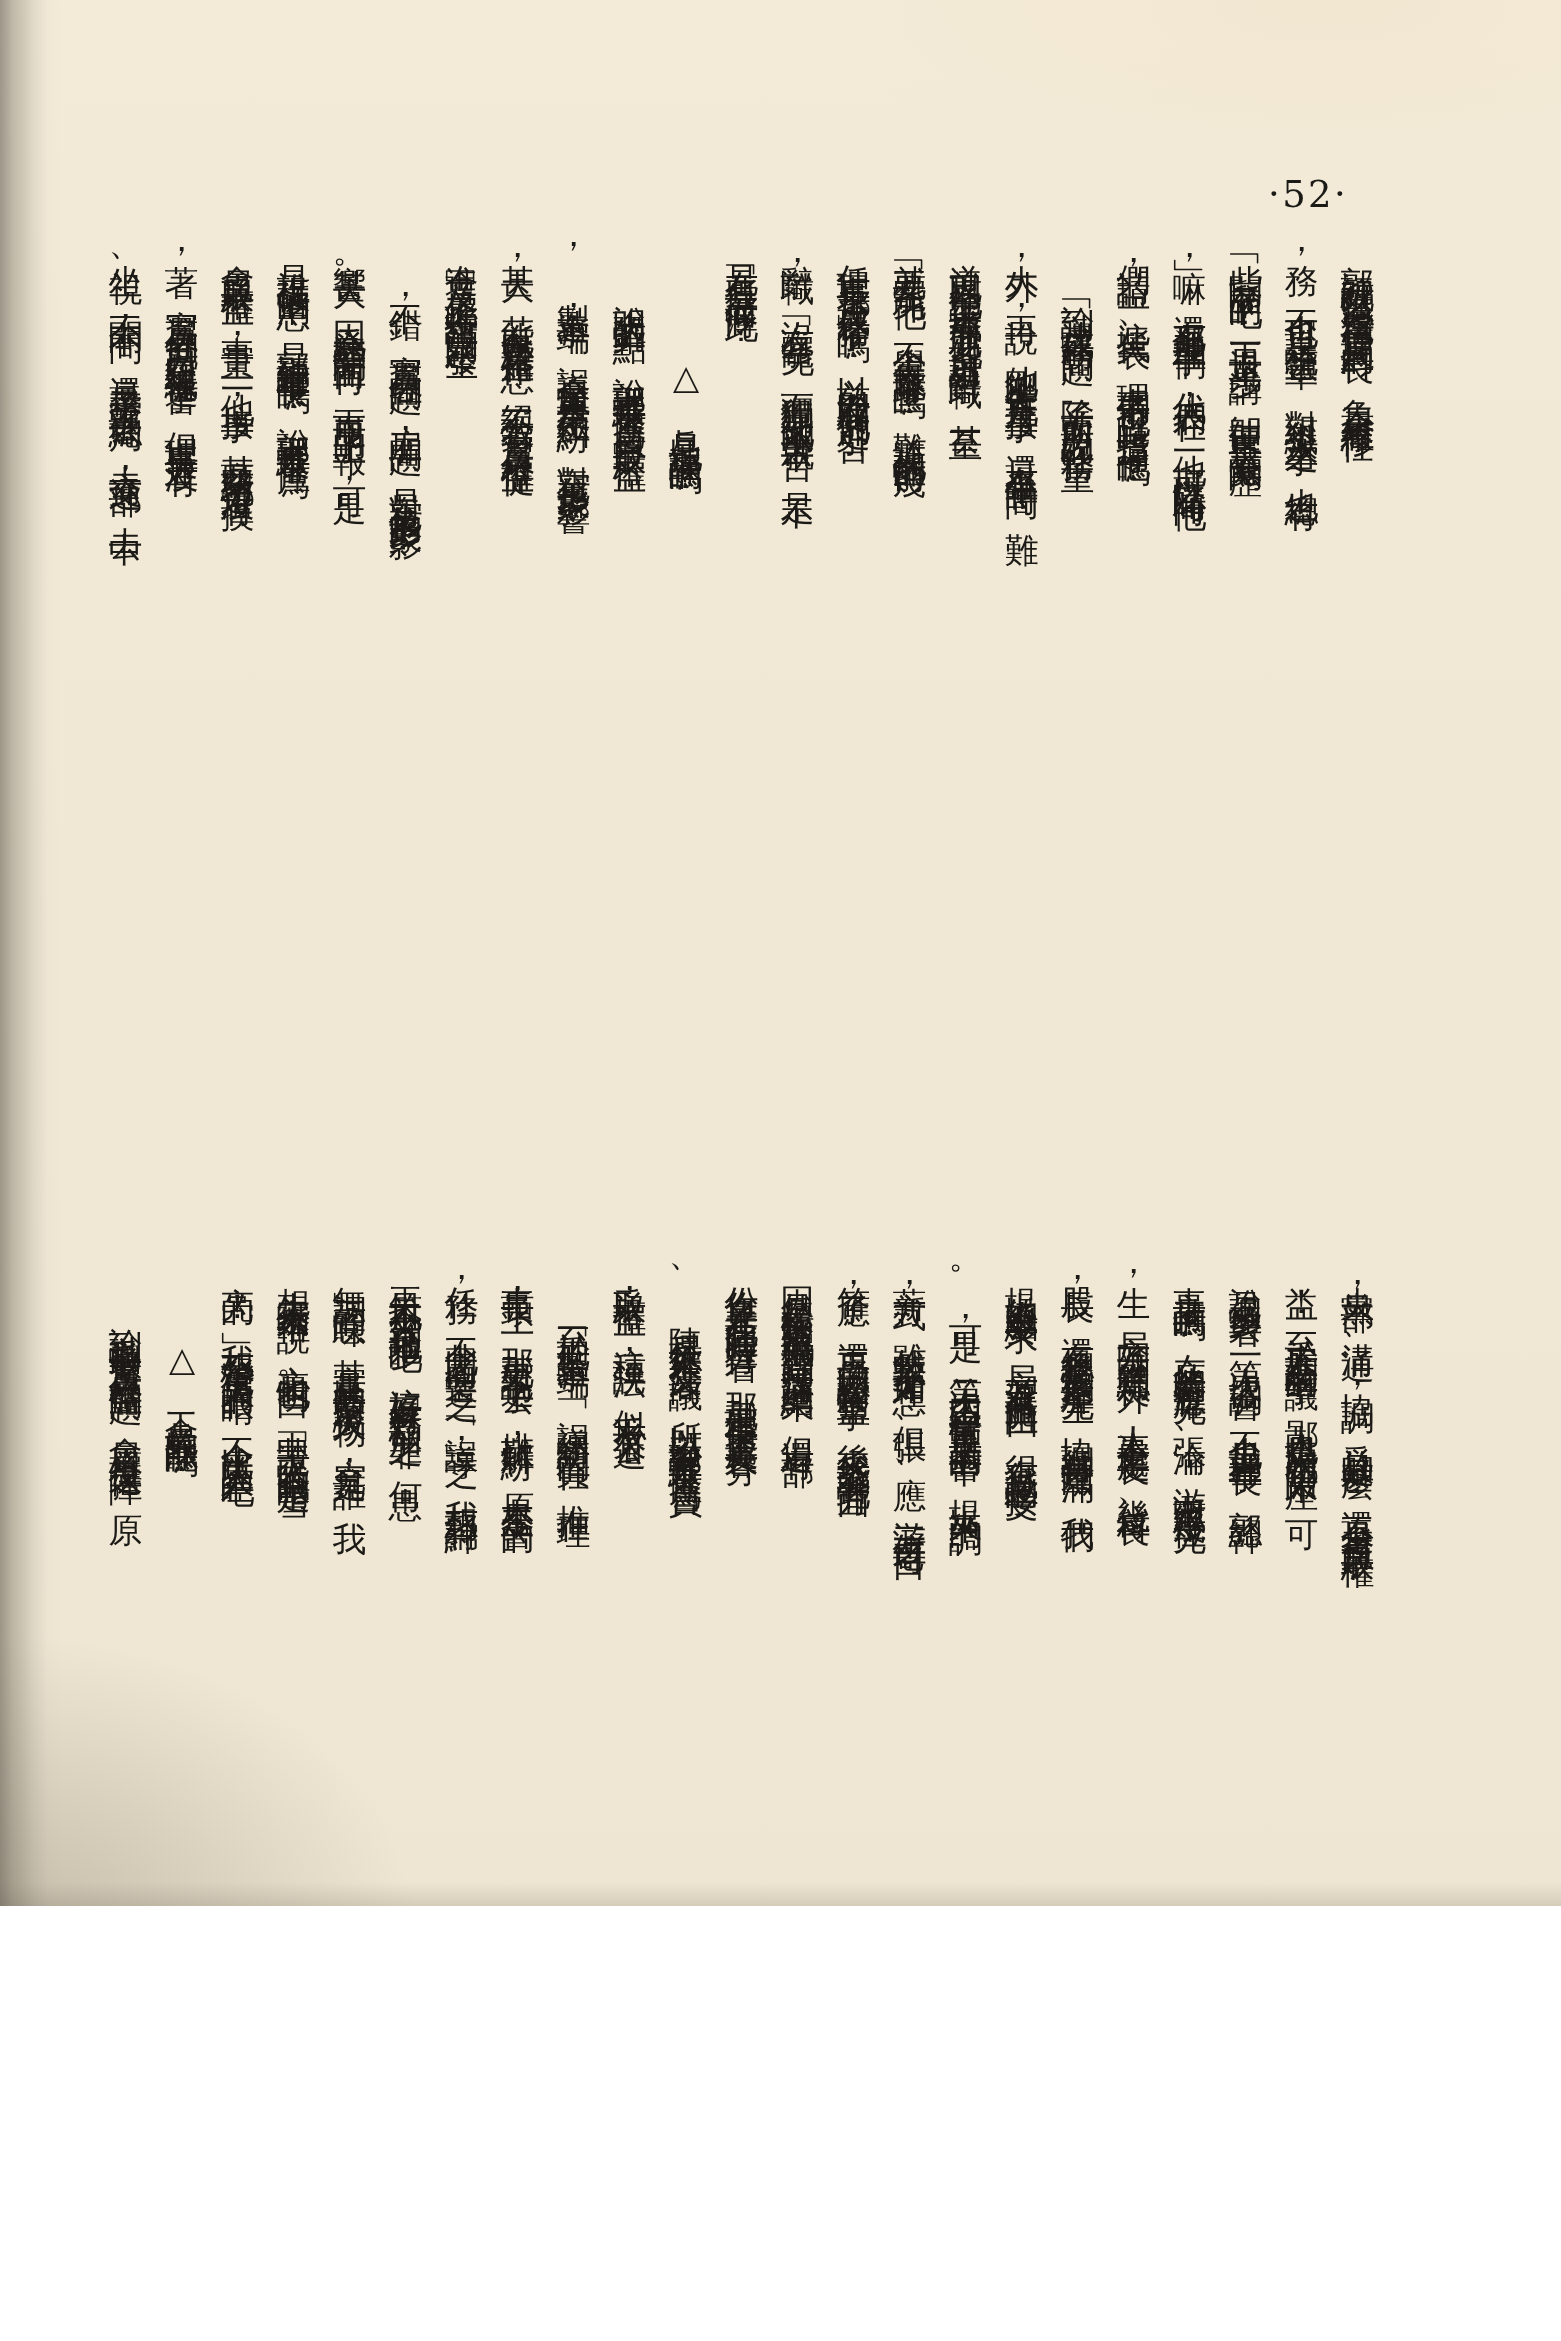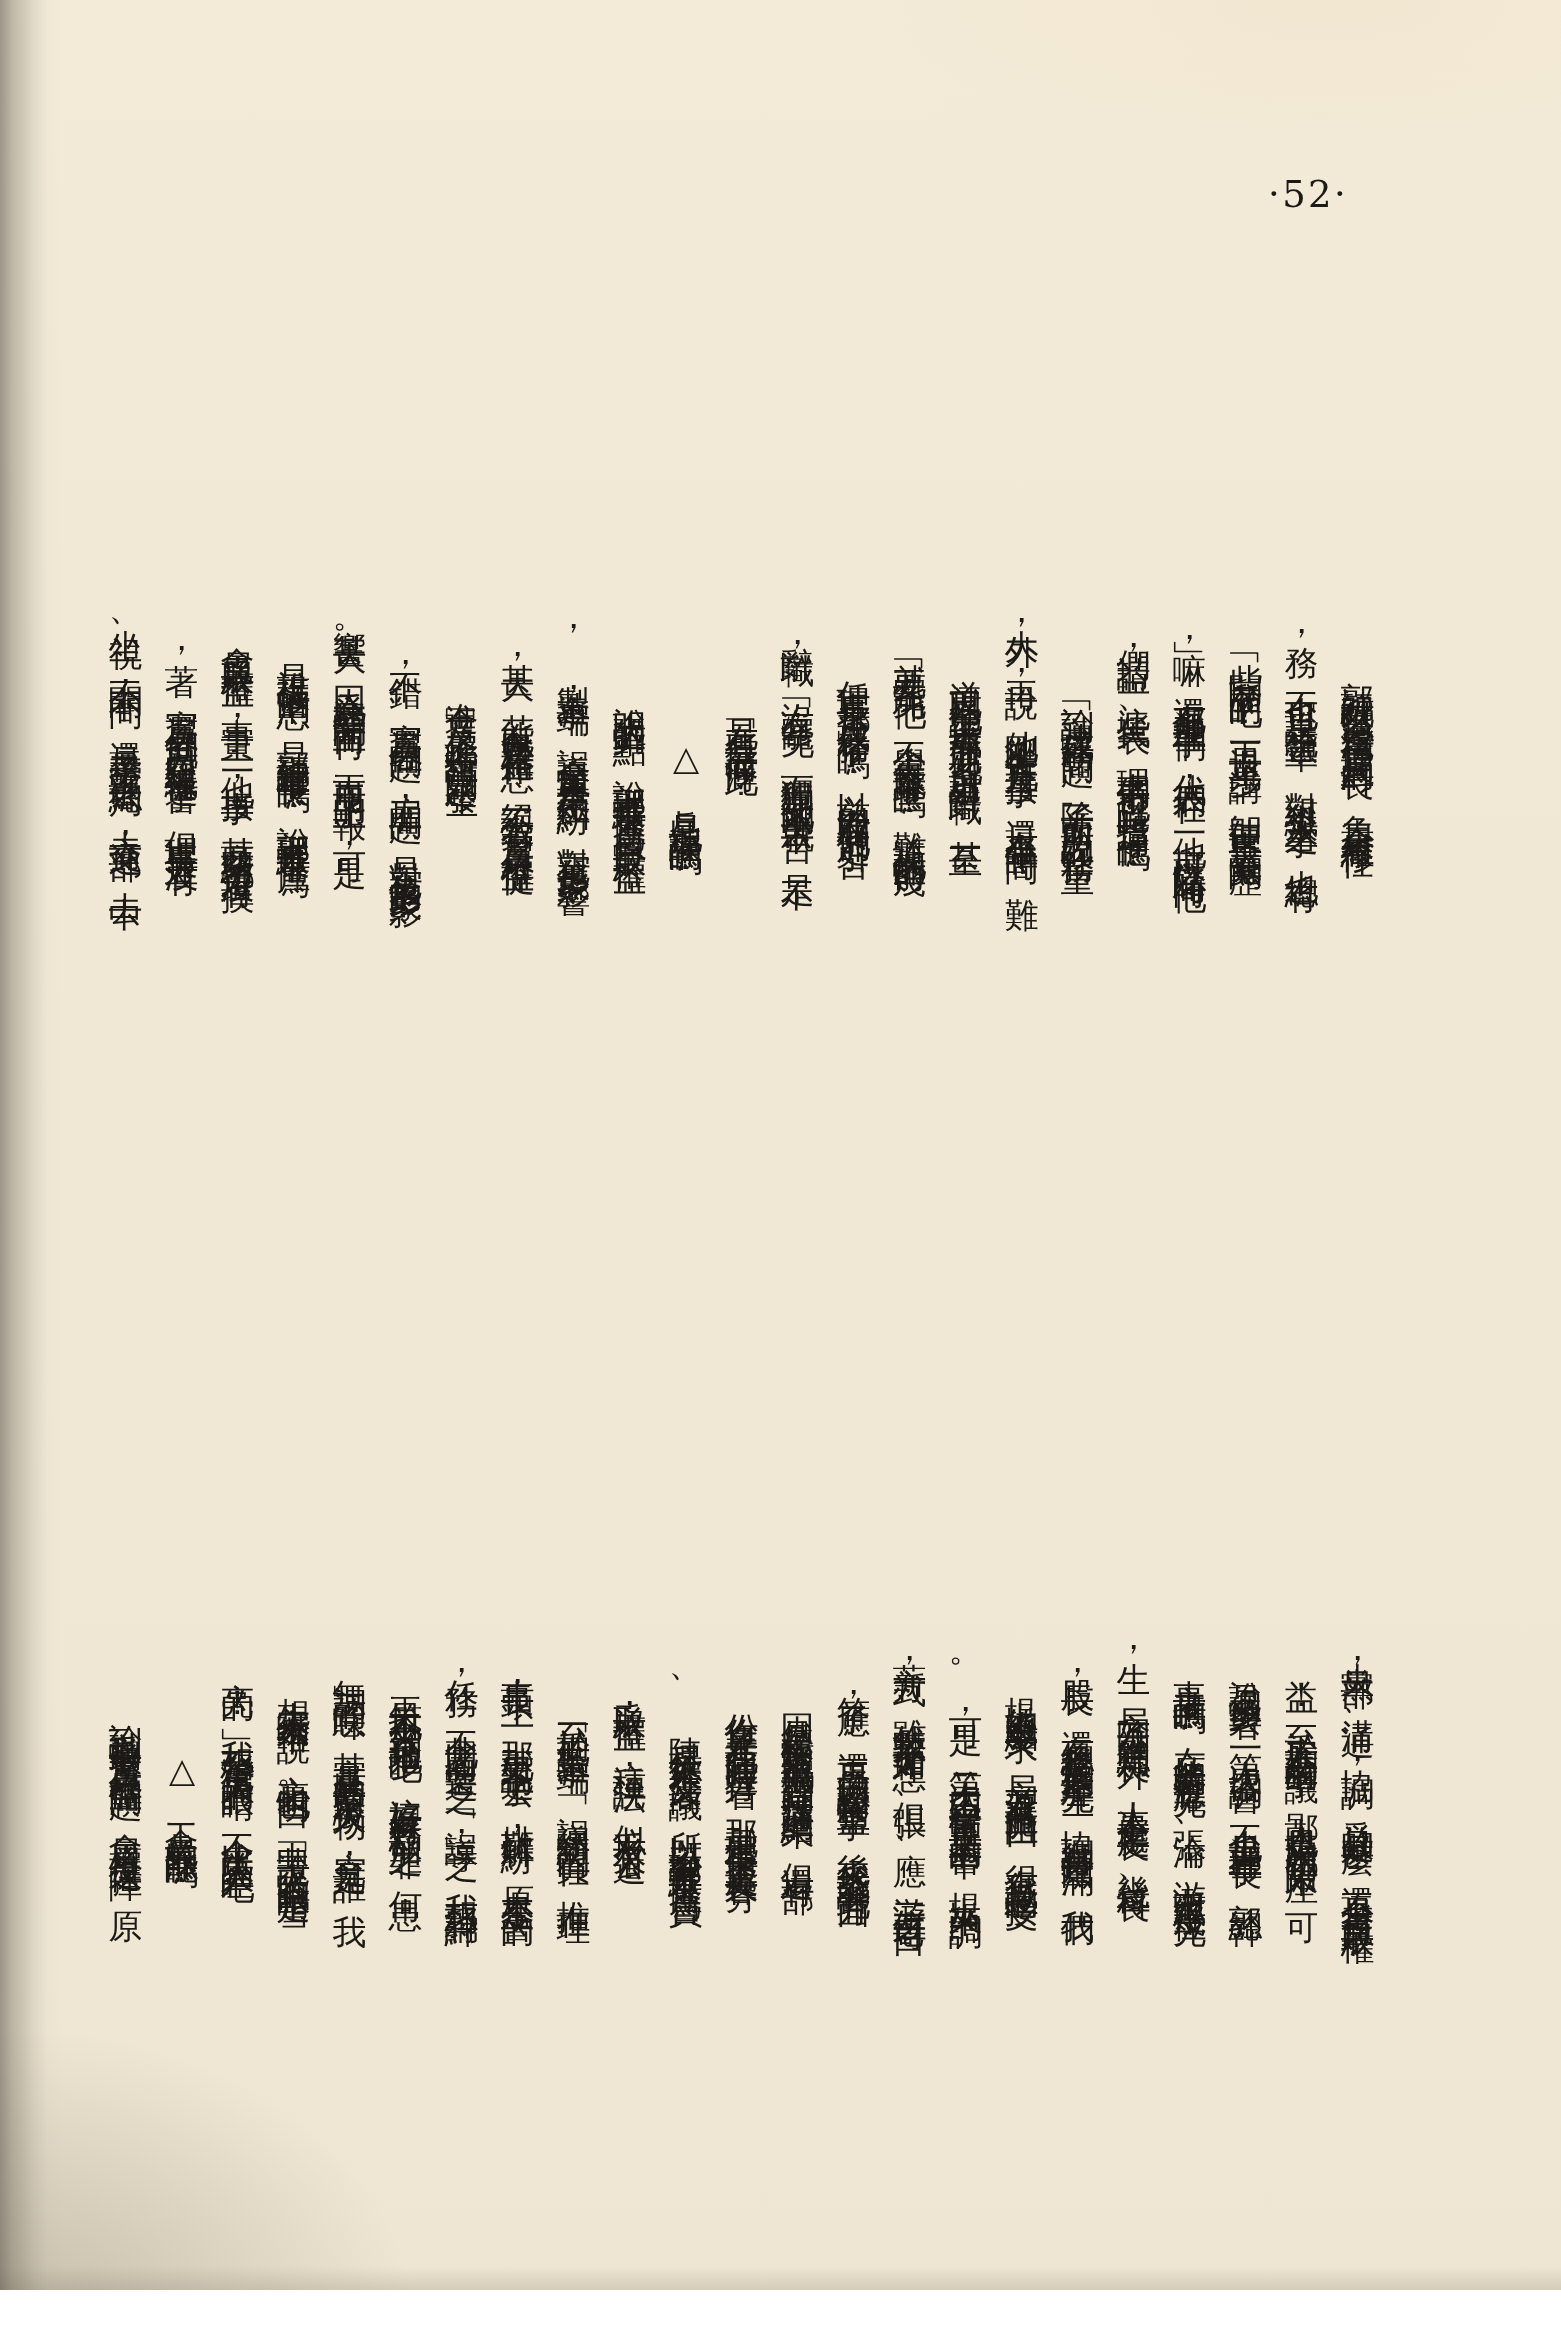--- a/index.html
+++ b/index.html
@@ -8,29 +8,28 @@
   }
   body {
     width: 1561px;
     height: 2342px;
     overflow: hidden;
     font-family: "DejaVu Serif", "Liberation Serif", serif;
   }
   .page {
     position: relative;
     width: 1561px;
-    height: 2290px;
+    height: 1906px;
     background:
       radial-gradient(ellipse 599px 442px at 0% 102%, rgba(110,100,85,0.34), rgba(110,100,85,0) 70%),
       radial-gradient(ellipse 710px 237px at 85% 0%, rgba(235,196,150,0.10), rgba(235,196,150,0) 75%),
       linear-gradient(90deg, rgba(100,95,85,0.40) 0px, rgba(130,125,110,0.22) 12.6px, rgba(190,183,165,0.10) 33px, rgba(190,183,165,0) 62px),
       linear-gradient(0deg, rgba(110,100,85,0.20) 0px, rgba(110,100,85,0) 24px),
       linear-gradient(180deg, #f3ebd8 0%, #f1e9d6 25%, #f0e8d5 60%, #eee6d2 100%);
     overflow: hidden;
-    text-align: center;
   }
   .page-number {
     position: absolute;
     top: 173px;
     left: 1268px;
     font-size: 37px;
     letter-spacing: 2.4px;
     color: #1c1a17;
     white-space: nowrap;
   }

